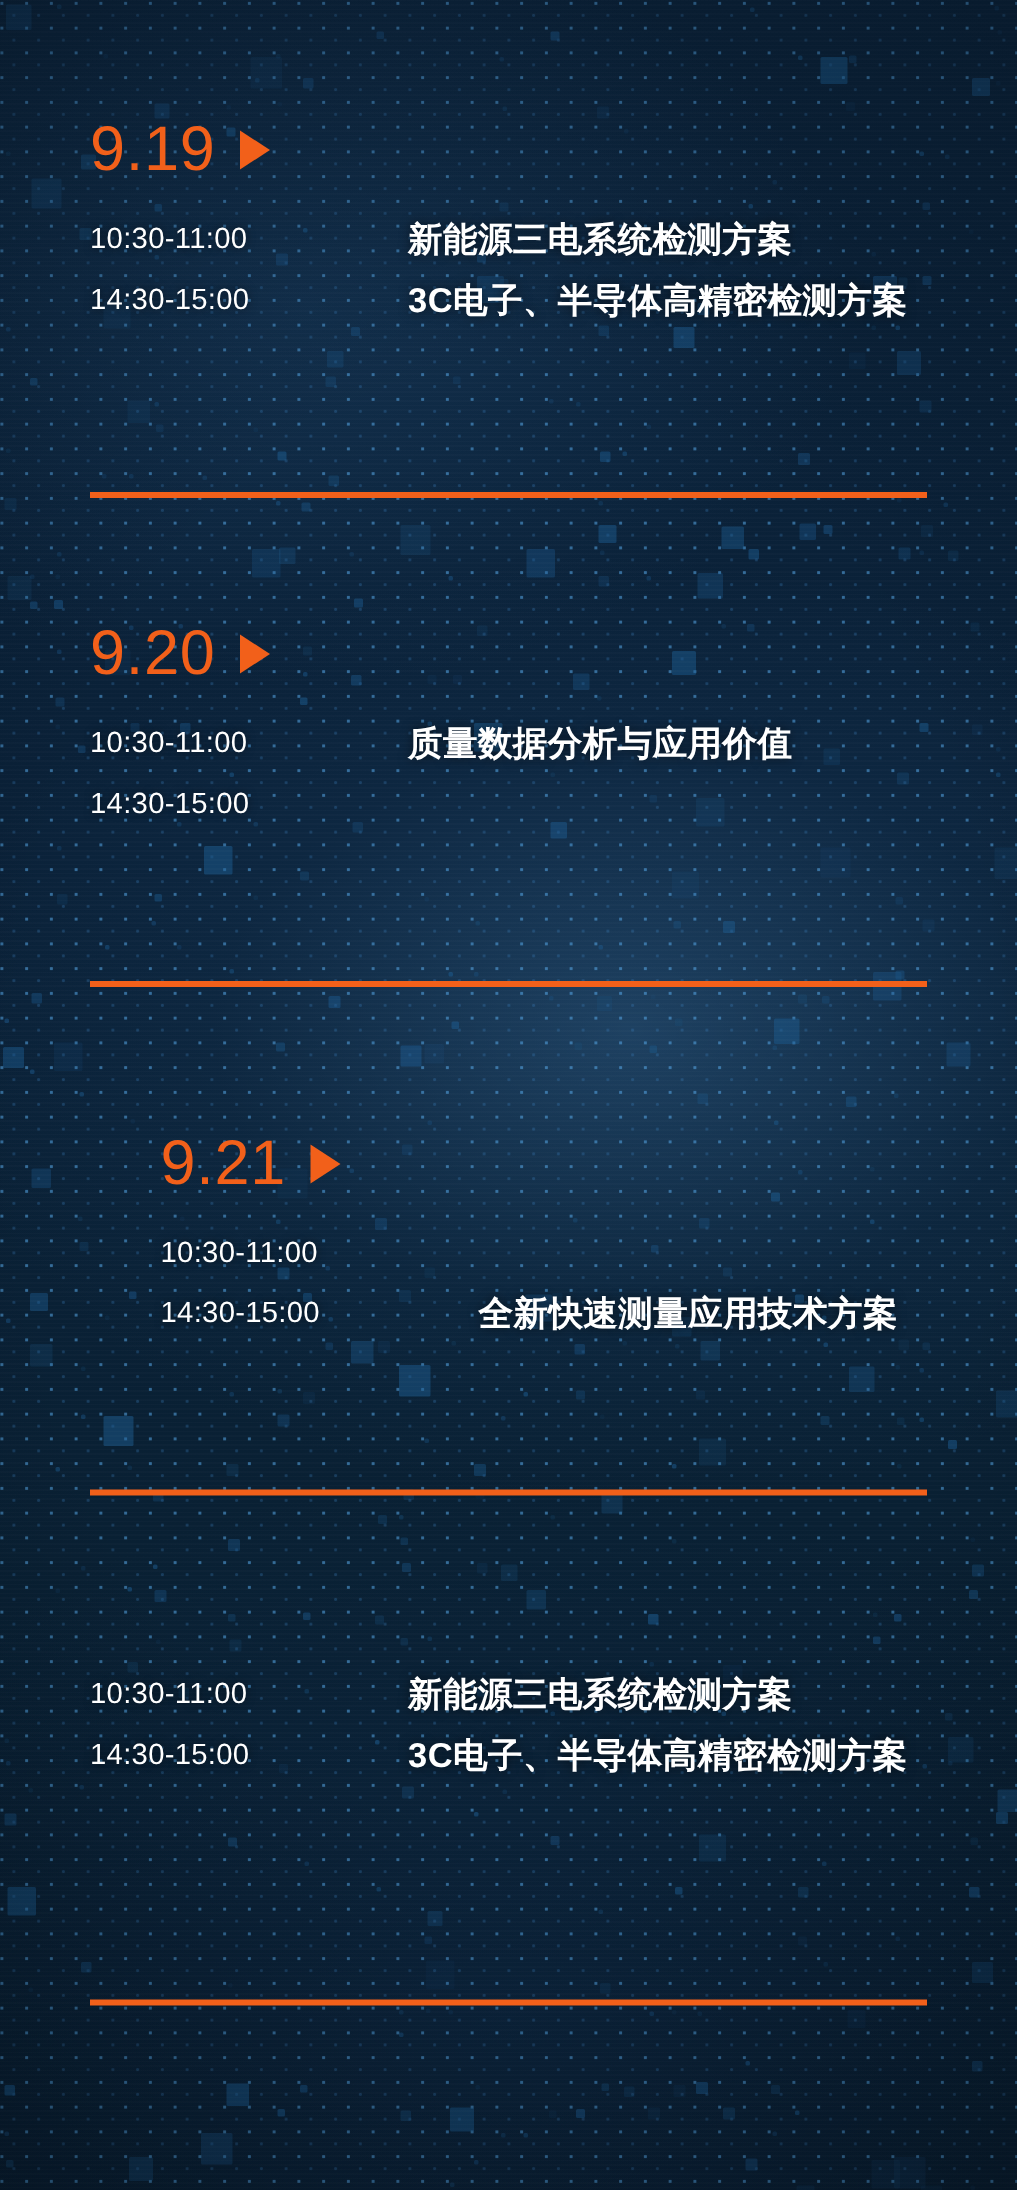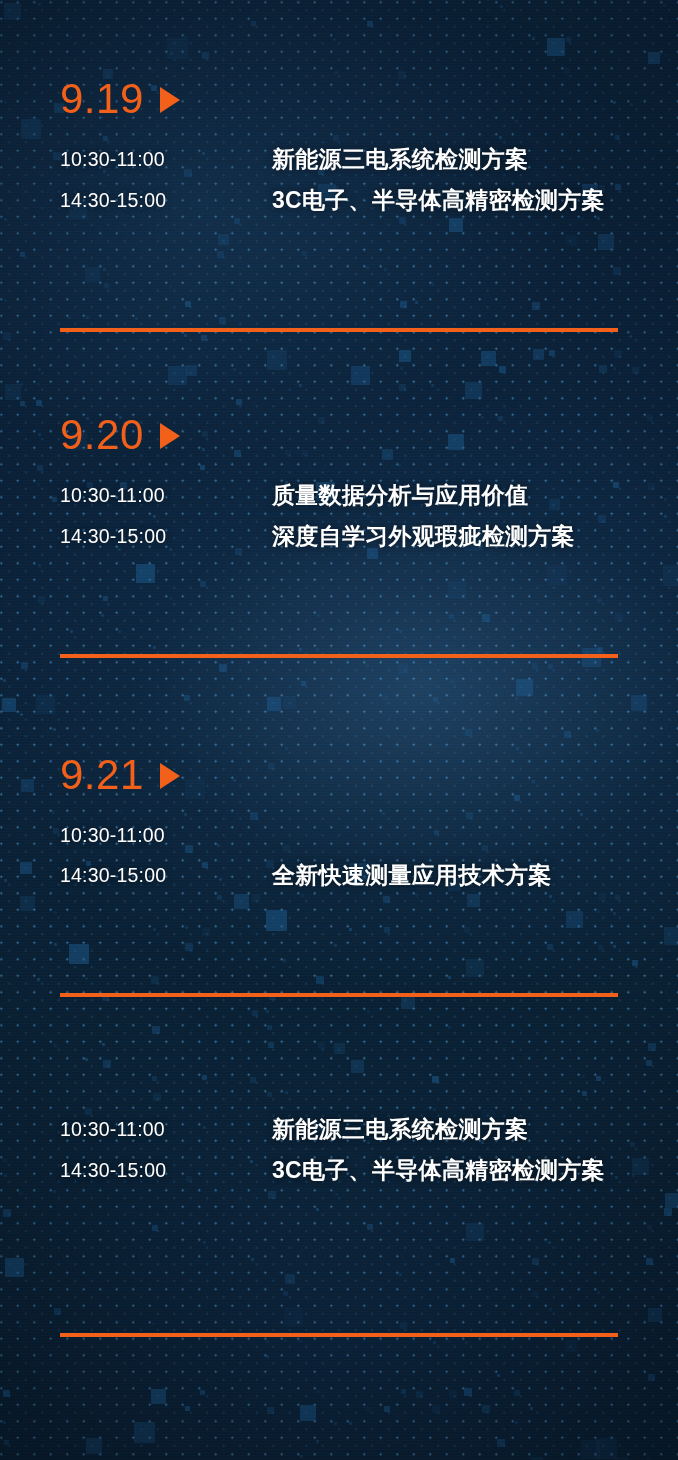--- a/index.html
+++ b/index.html
@@ -575,27 +575,26 @@
         <span class="date-num">9.20</span>
         <span class="date-arrow"></span>
       </div>
       <div class="sessions">
         <div class="session">
           <div class="sess-time">10:30-11:00</div>
           <div class="sess-title">质量数据分析与应用价值</div>
         </div>
         <div class="session">
           <div class="sess-time">14:30-15:00</div>
-          <div class="sess-title">深度自学习外观瑕疵检测方案</div>
         </div>
       </div>
     </div>
     <div class="divider" style="top:654px;"></div>
 
-    <div class="block" style="top:752px;">
+    <div class="block" style="top:752px;padding-left:47px;">
       <div class="date-row">
         <span class="date-num">9.21</span>
         <span class="date-arrow"></span>
       </div>
       <div class="sessions">
         <div class="session">
           <div class="sess-time">10:30-11:00</div>
         </div>
         <div class="session">
           <div class="sess-time">14:30-15:00</div>

